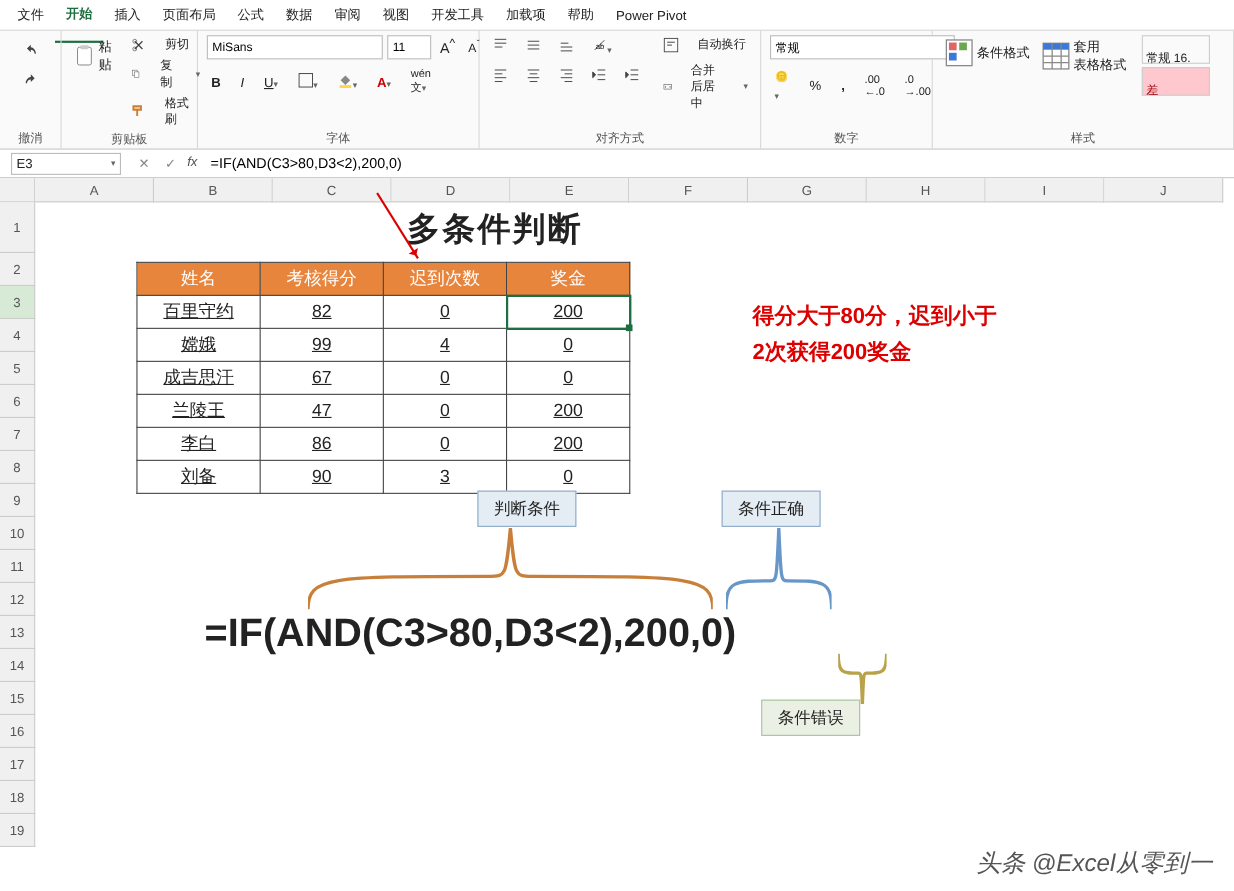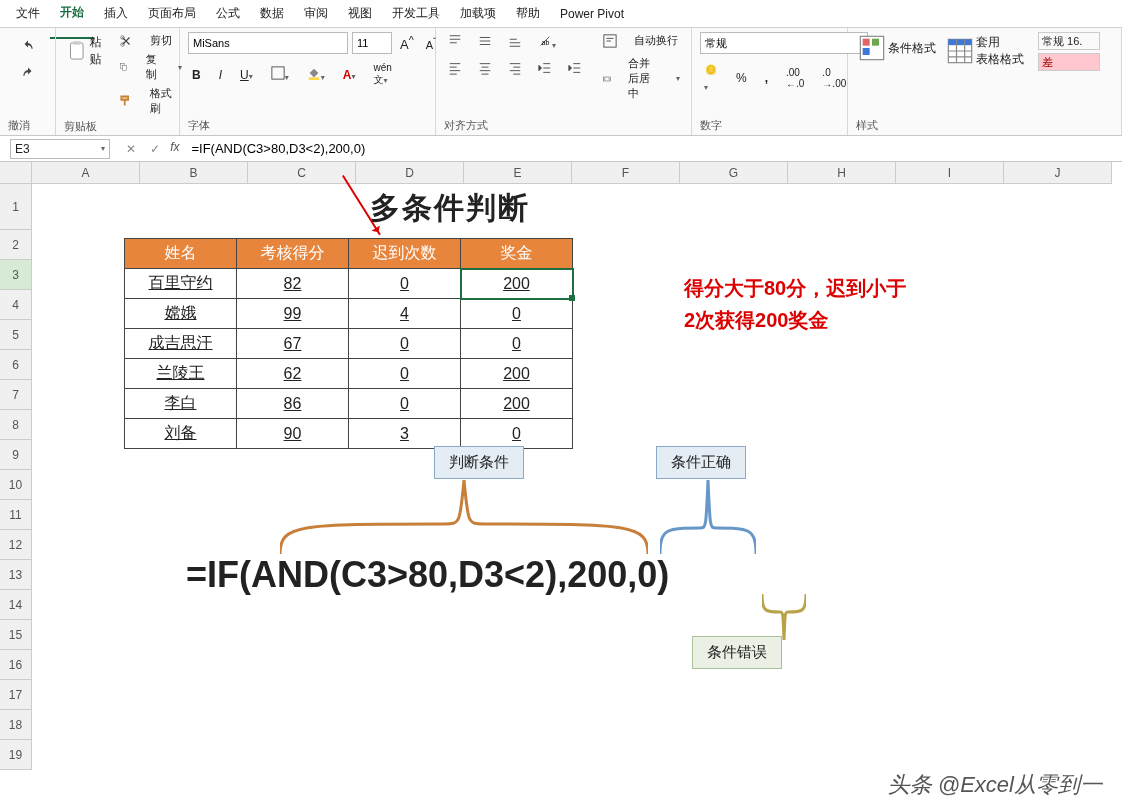--- a/index.html
+++ b/index.html
@@ -6,34 +6,34 @@
   body { font-family: "Microsoft YaHei", "MiSans", sans-serif; font-size: 12px; background: #fff; color: #222; width: 1122px; height: 810px; overflow: hidden; position: relative; }
 
   
   .tabs { display: flex; align-items: center; height: 28px; padding: 0 6px; border-bottom: 1px solid #d0d0d0; }
   .tab { padding: 16px 10px; cursor: pointer; }
   .tab.active { color: #1d6f42; font-weight: bold; border-bottom: 2px solid #1d6f42; }
 
   
   .ribbon { display: flex; height: 108px; border-bottom: 1px solid #c8c8c8; background: #fafafa; }
   .group { border-right: 1px solid #d8d8d8; padding: 4px 8px 2px 8px; display: flex; flex-direction: column; justify-content: space-between; }
-  .group-label { font-size: 11px; color: #555; padding-top: 2px; }
+  .group-label { text-align: center; font-size: 11px; color: #555; padding-top: 2px; }
   .group-body { flex: 1; display: flex; align-items: flex-start; gap: 6px; }
   .col { display: flex; flex-direction: column; gap: 2px; }
   .row { display: flex; align-items: center; gap: 4px; }
   .big-btn { display: flex; flex-direction: row; align-items: center; gap: 2px; padding: 2px; cursor: pointer; }
   .big-btn svg { width: 28px; height: 28px; }
   .sm-btn { display: flex; align-items: center; gap: 17px; padding: 1px 3px; cursor: pointer; font-size: 11px; }
   .sm-btn svg, .icon-sm svg { width: 14px; height: 14px; }
   .font-select { border: 1px solid #bbb; background: #fff; height: 22px; font-size: 11px; padding: 0 4px; }
   .font-name { width: 160px; }
   .font-size { width: 40px; }
   .icon-only { padding: 2px 4px; cursor: pointer; }
   .icon-only svg { width: 14px; height: 14px; }
-  .style-swatch { width: 62px; height: 18px; border: 1px solid #ccc; font-size: 11px; padding: 1px 3px; }
+  .style-swatch { width: 62px; height: 18px; border: 1px solid #ccc; font-size: 11px; padding: 12px 3px; }
   .style-bad { background: #ffc7ce; color: #9c0006; }
 
   
   .fbar { display: flex; align-items: center; height: 26px; border-bottom: 1px solid #c8c8c8; }
   .name-box { width: 100px; border: 1px solid #bbb; height: 20px; margin: 0 6px 0 10px; padding: 0 4px; font-size: 12px; display: flex; align-items: center; justify-content: space-between; }
   .fbar-icons { display: flex; gap: 6px; padding: 0 6px; color: #888; }
   .fx { font-style: italic; color: #555; }
   .formula-input { flex: 1; border: none; height: 20px; padding: 0 6px; font-size: 13px; outline: none; }
 
   
@@ -348,21 +348,21 @@
             <td>0</td>
           </tr>
           <tr>
             <td>成吉思汗</td>
             <td>67</td>
             <td>0</td>
             <td>0</td>
           </tr>
           <tr>
             <td>兰陵王</td>
-            <td>62</td>
+            <td>47</td>
             <td>0</td>
             <td>200</td>
           </tr>
           <tr>
             <td>李白</td>
             <td>86</td>
             <td>0</td>
             <td>200</td>
           </tr>
           <tr>

